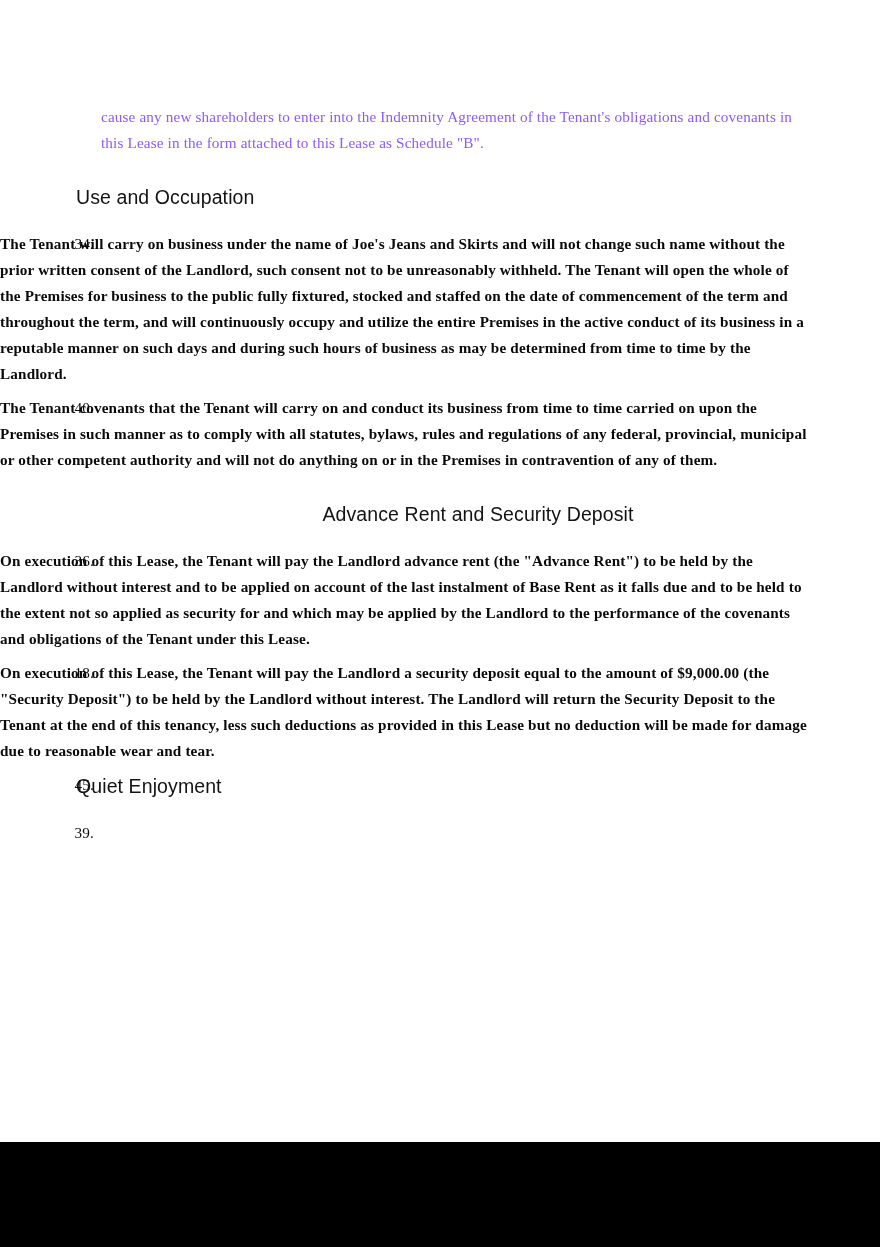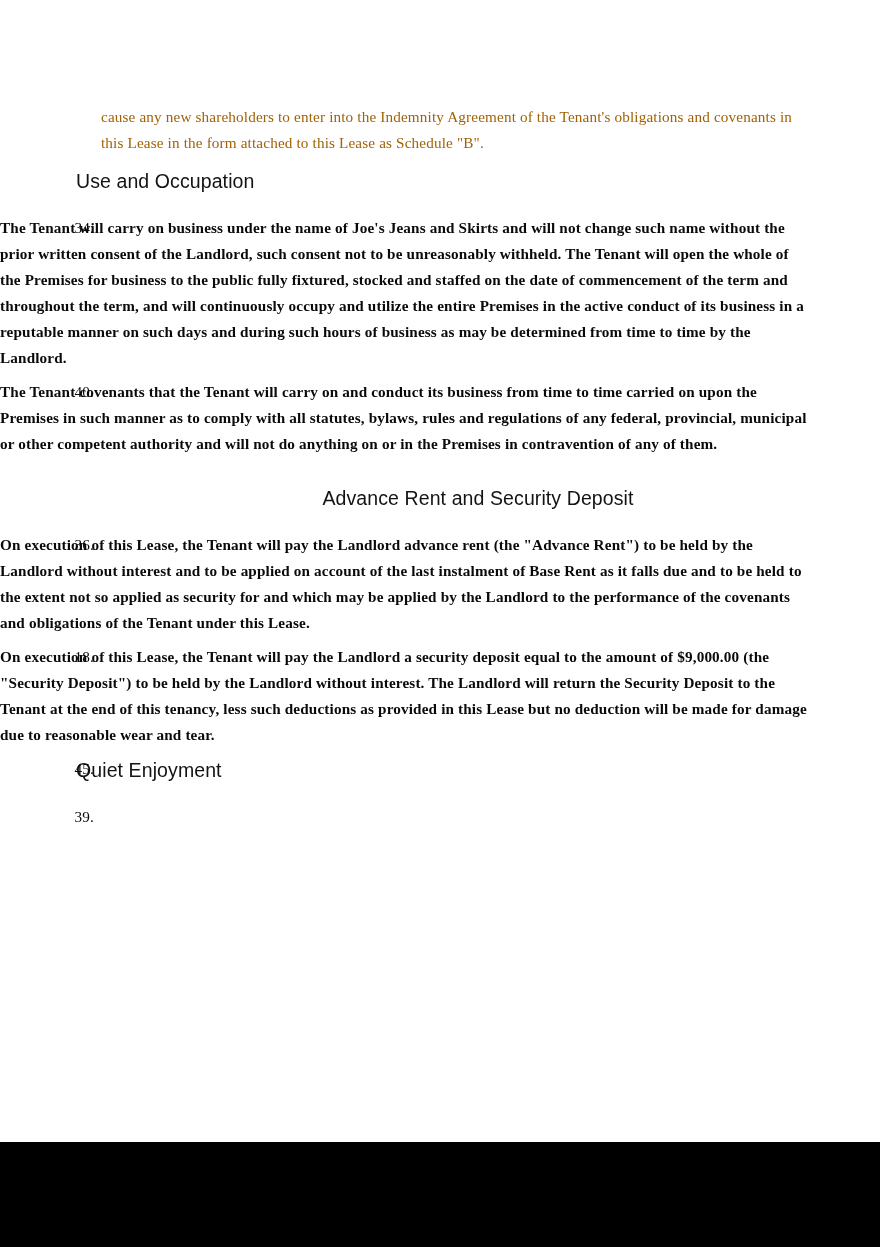--- a/index.html
+++ b/index.html
@@ -27,35 +27,35 @@
     width: 880px;
     padding-top: 104px;
   }
   
   .cont-para {
     margin: 0 0 0 0;
     padding-left: 101px;
     padding-right: 69px;
     font-size: 15.2px;
     line-height: 26px;
-    color: #a16207;
+    color: #8b5cf6;
     text-align: left;
     letter-spacing: 0.01em;
   }
   
   .section-heading {
     font-family: "Liberation Sans", "DejaVu Sans", sans-serif;
     font-size: 19.5px;
     font-weight: 400;
     color: #131313;
     margin: 0;
     padding-left: 76px;
     letter-spacing: 0.005em;
   }
-  .h-use-occupation   { margin-top: 14px; margin-bottom: 22px; }
+  .h-use-occupation   { margin-top: 30px; margin-bottom: 22px; }
   .h-advance-rent     { margin-top: 30px; margin-bottom: 22px; text-align: center; }
   .h-quiet-enjoyment  { margin-top: 11px; margin-bottom: 22px; }
 
   
   .clause-list {
     margin: 0;
     padding: 0;
     list-style: none;
   }
   .clause {

